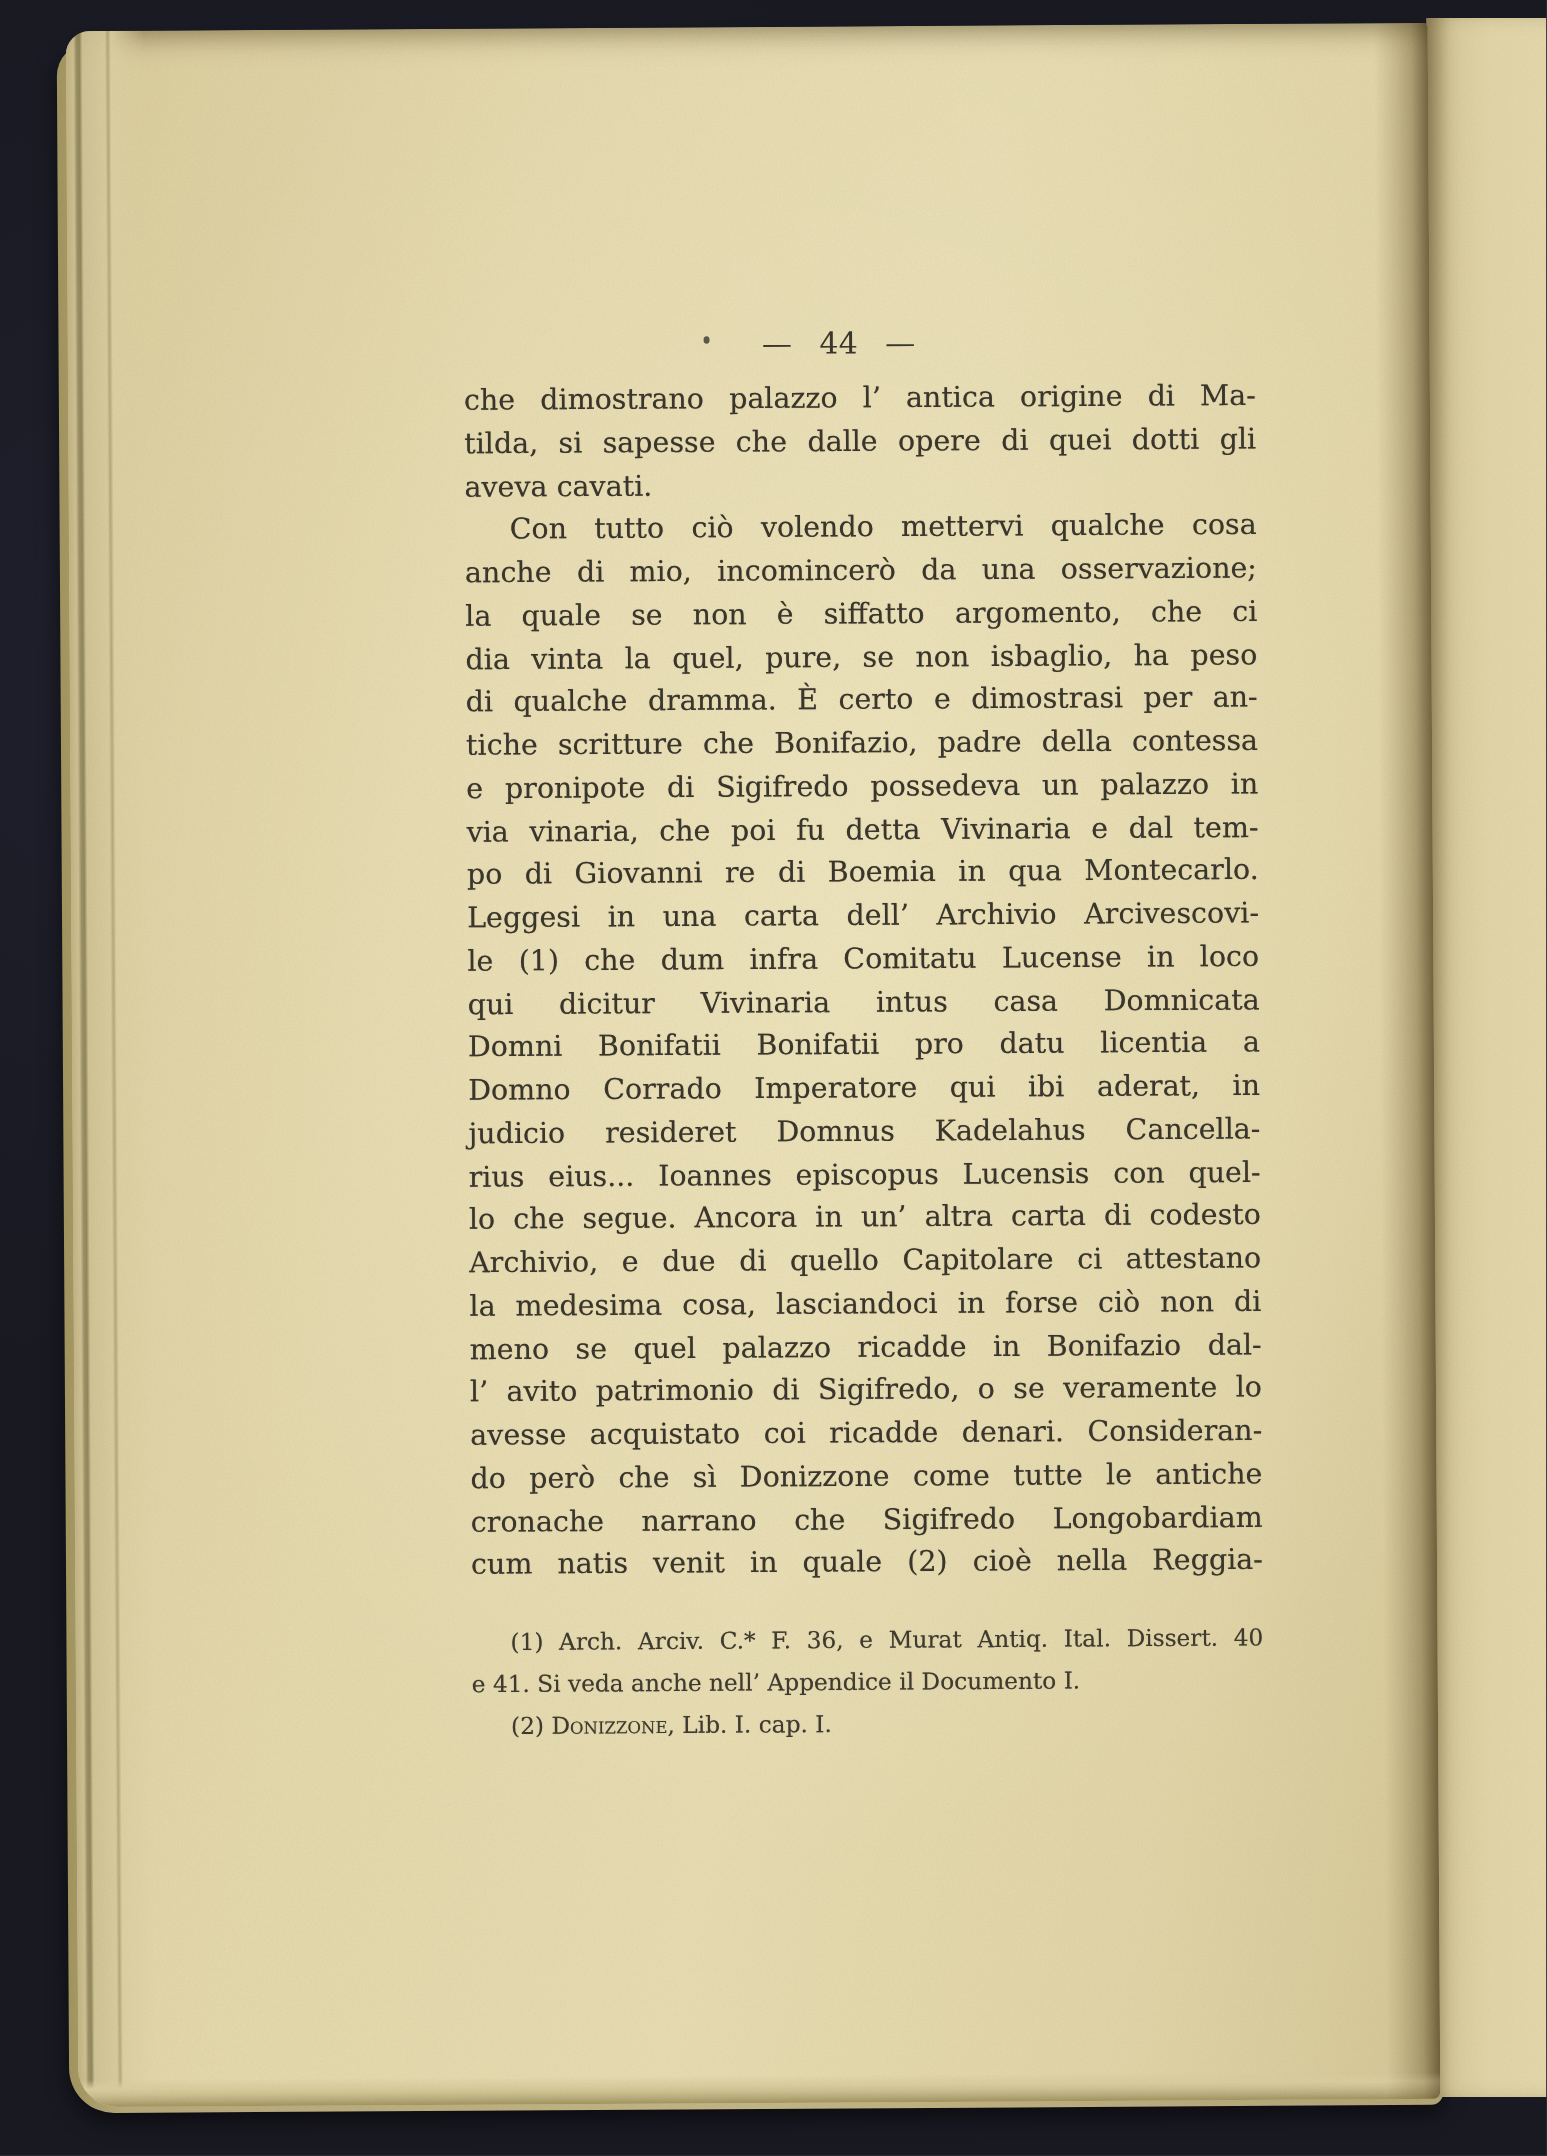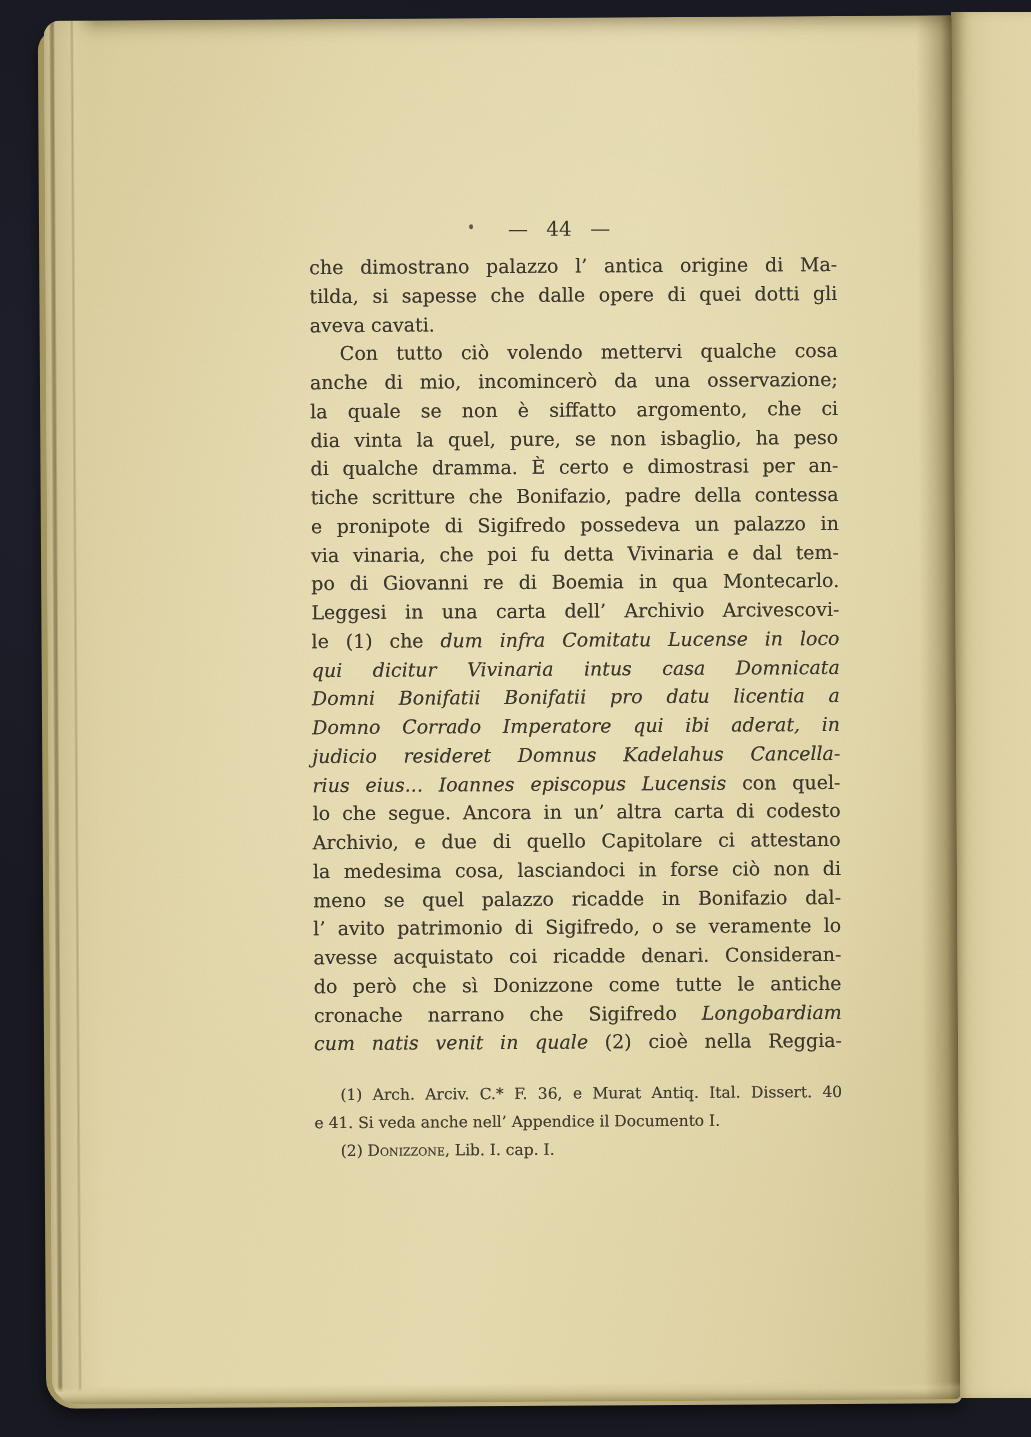--- a/index.html
+++ b/index.html
@@ -119,21 +119,21 @@
     box-sizing: border-box;
     height: 28.75px;
     line-height: 28.75px;
     white-space: nowrap;
     text-shadow: 0 0 0.5px rgba(58,54,44,.55);
   }
   .footnotes .line { height: 28px; line-height: 28px; }
   .line.just { display: flex; justify-content: space-between; }
   .line.ind { padding-left: 30px; }
   .footnotes .line.ind { padding-left: 26px; }
-  .w-i { font-style: italic; }
+  .w-i { }
   .w-sc { font-variant: small-caps; }
 
   .grain {
     position: absolute;
     inset: 0;
     opacity: .10;
     mix-blend-mode: multiply;
     pointer-events: none;
   }
 </style>

